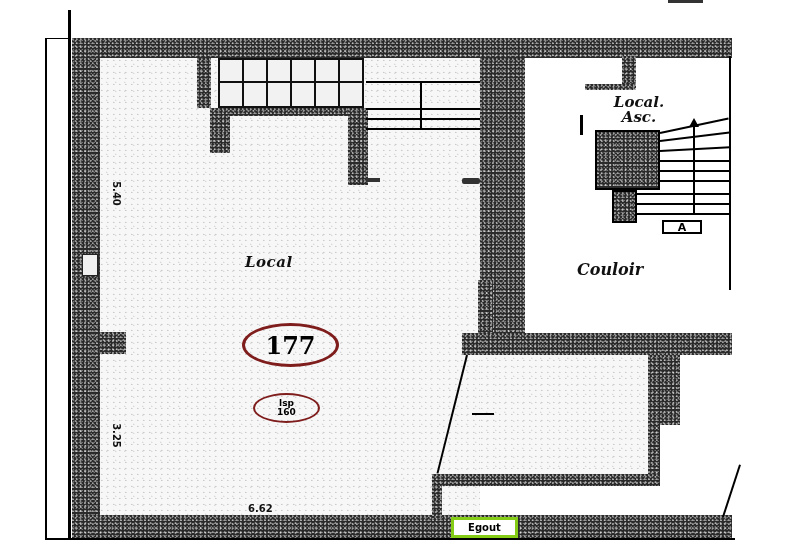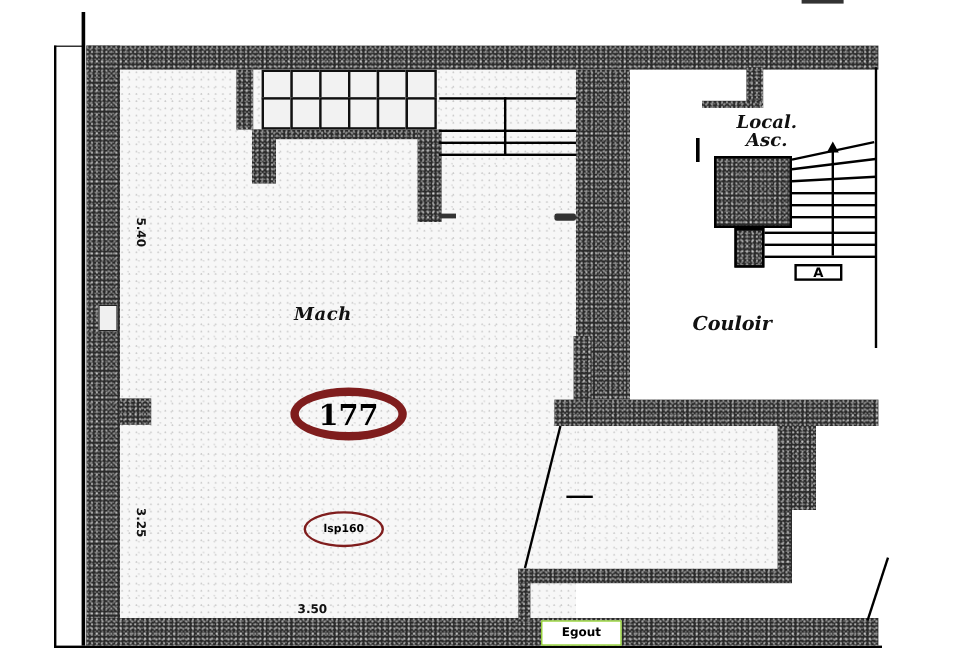--- a/index.html
+++ b/index.html
@@ -20,21 +20,21 @@
     position:absolute;
     background-color:#f7f7f7;
     background-image:
       radial-gradient(circle at 30% 40%, rgba(0,0,0,0.18) 0.5px, transparent 1px),
       radial-gradient(circle at 75% 70%, rgba(0,0,0,0.12) 0.5px, transparent 1px);
     background-size: 6px 6px, 9px 9px;
   }
   .line { position:absolute; background:#000; }
   .label-italic { font-family:"DejaVu Serif", serif; font-style:italic; font-weight:bold; color:#111; }
   .stair-cell { position:absolute; border:2px solid #111; background:#f2f2f2; box-sizing:border-box; }
-  .oval { position:absolute; border:7px solid #7f1d1d; border-radius:50%; box-sizing:border-box;
+  .oval { position:absolute; border:3px solid #7f1d1d; border-radius:50%; box-sizing:border-box;
           display:flex; align-items:center; justify-content:center;text-align:right; }
   .dim { position:absolute; font-family:"DejaVu Sans", sans-serif; font-weight:bold; font-size:10px; color:#111; }
 </style>
 </head>
 <body>
 
 <div class="line" style="left:68px;top:10px;width:3px;height:528px;"></div>
 <div class="line" style="left:45px;top:38px;width:2px;height:502px;"></div>
 <div class="line" style="left:45px;top:38px;width:25px;height:1px;"></div>
 <div class="line" style="left:45px;top:538px;width:690px;height:2px;"></div>
@@ -102,32 +102,32 @@
 <div class="line" style="left:637px;top:203px;width:93px;height:2px;"></div>
 <div class="line" style="left:637px;top:213px;width:93px;height:2px;"></div>
 <div class="line" style="left:729px;top:56px;width:2px;height:234px;"></div>
 <div class="line" style="left:693px;top:125px;width:2px;height:88px;"></div>
 <div class="abs" style="left:689px;top:118px;width:0;height:0;border-left:5px solid transparent;border-right:5px solid transparent;border-bottom:9px solid #000;"></div>
 <div class="abs" style="left:662px;top:220px;width:40px;height:14px;border:2px solid #000;box-sizing:border-box;display:flex;align-items:center;justify-content:center;font-family:'DejaVu Sans',sans-serif;font-weight:bold;font-size:11px;">
   <span>A</span>
 </div>
 <div class="label-italic abs" style="left:577px;top:260px;font-size:16px;">Couloir</div>
 
-<div class="label-italic abs" style="left:245px;top:253px;font-size:15px;letter-spacing:0.5px;">Mach</div>
+<div class="label-italic abs" style="left:245px;top:253px;font-size:15px;letter-spacing:0.5px;">Local</div>
 <div class="oval" style="left:242px;top:323px;width:97px;height:44px;">
   <span style="font-family:'DejaVu Serif',serif;font-weight:bold;font-size:24px;">177</span>
 </div>
-<div class="oval" style="left:253px;top:426px;width:67px;height:30px;border-width:2px;flex-direction:row;line-height:9px;">
+<div class="oval" style="left:253px;top:393px;width:67px;height:30px;border-width:2px;flex-direction:column;line-height:9px;">
   <span style="font-family:'DejaVu Sans',sans-serif;font-weight:bold;font-size:9px;">lsp</span>
   <span style="font-family:'DejaVu Sans',sans-serif;font-weight:bold;font-size:9px;">160</span>
 </div>
 
 <div class="dim" style="left:104px;top:188px;transform:rotate(90deg);">5.40</div>
 <div class="dim" style="left:104px;top:430px;transform:rotate(90deg);">3.25</div>
-<div class="dim" style="left:248px;top:503px;">3.50</div>
+<div class="dim" style="left:248px;top:503px;">6.62</div>
 
 <div class="line" style="left:466px;top:355px;width:2px;height:122px;transform:rotate(14deg);transform-origin:top;"></div>
 <div class="line" style="left:472px;top:413px;width:22px;height:2px;"></div>
 <div class="line" style="left:722px;top:462px;width:2px;height:55px;transform:rotate(18deg);transform-origin:bottom;"></div>
 
-<div class="abs" style="left:451px;top:517px;width:67px;height:21px;background:#fff;border:1px solid #84cc16;box-sizing:border-box;display:flex;align-items:center;justify-content:center;">
+<div class="abs" style="left:451px;top:517px;width:67px;height:21px;background:#fff;border:3px solid #84cc16;box-sizing:border-box;display:flex;align-items:center;justify-content:center;">
   <span style="font-family:'DejaVu Sans',sans-serif;font-weight:bold;font-size:10px;">Egout</span>
 </div>
 
 </body></html>

